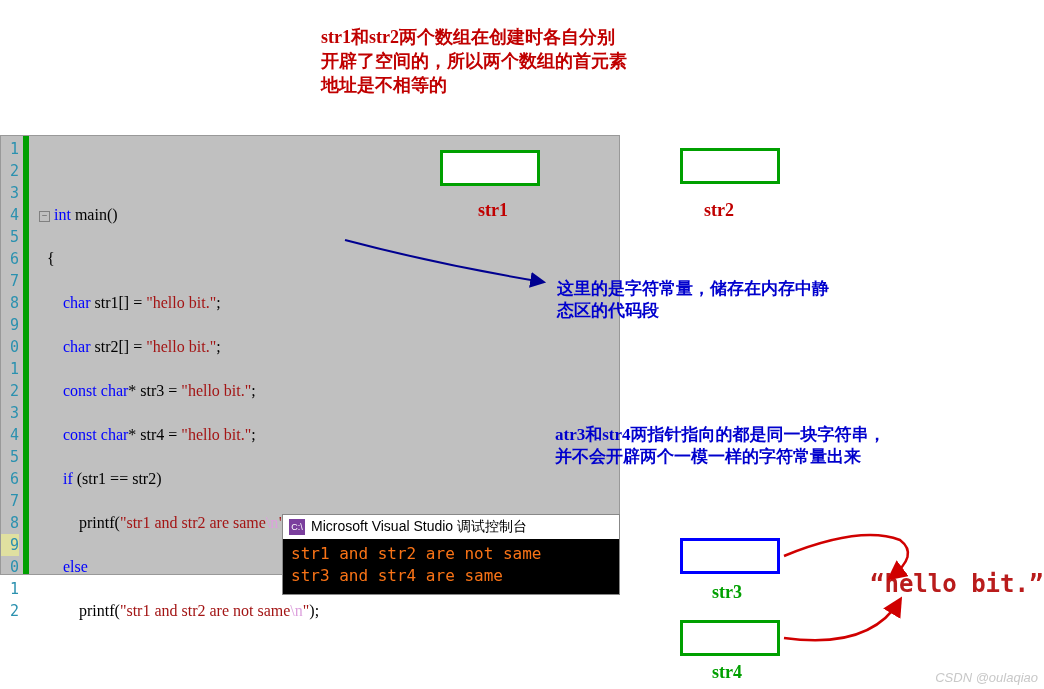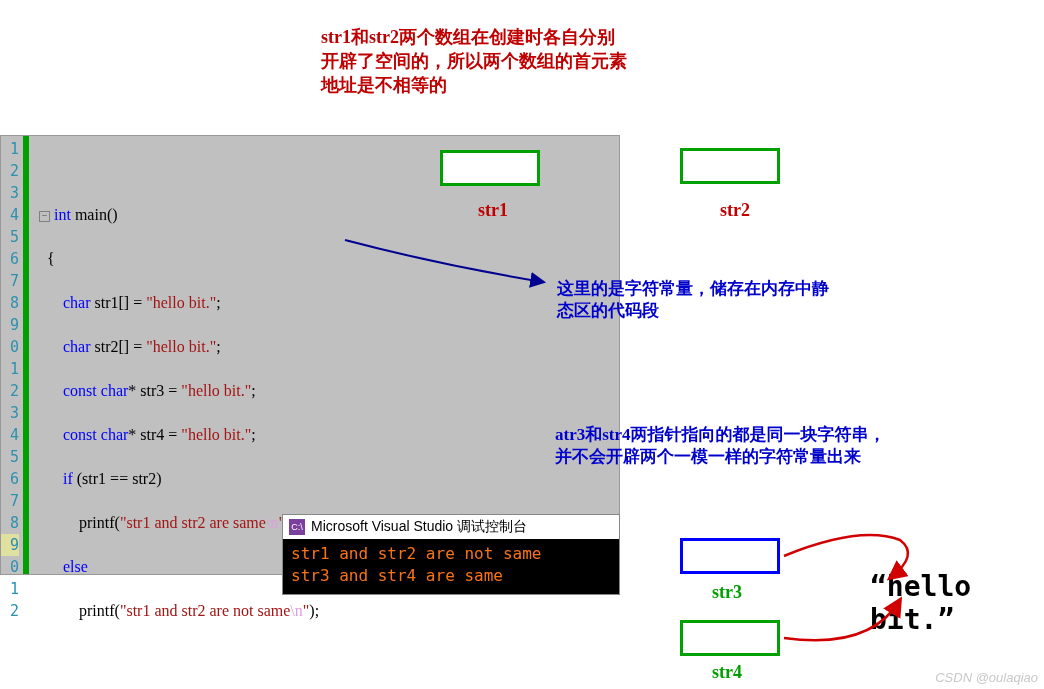--- a/index.html
+++ b/index.html
@@ -133,23 +133,23 @@
     .anno-blue {
       position: absolute;
       color: #0000cd;
       font-size: 17px;
       font-family: SimSun, serif;
       font-weight: bold;
       line-height: 22px;
     }
     .hello-lit {
       position: absolute;
-      color: #000000;
+      color: #b91c1c;
       font-family: Consolas, monospace;
-      font-size: 28px;
+      font-size: 24px;
       font-weight: bold;
     }
     .watermark {
       position: absolute;
       right: 6px;
       bottom: 4px;
       color: #c8c8c8;
       font-size: 13px;
       font-style: italic;
     }
@@ -226,21 +226,21 @@
     <span>Microsoft Visual Studio 调试控制台</span>
   </div>
   <div class="console-body"><span>str1 and str2 are not same</span>
 <span>str3 and str4 are same</span></div>
 </div>
 
 <div class="green-box" style="left:440px; top:150px; width:100px; height:36px;"></div>
 <div class="lbl lbl-red" style="left:478px; top:200px;">str1</div>
 
 <div class="green-box" style="left:680px; top:148px; width:100px; height:36px;"></div>
-<div class="lbl lbl-red" style="left:720px; top:200px;">str2</div>
+<div class="lbl lbl-red" style="left:704px; top:200px;">str2</div>
 
 <div class="blue-box" style="left:680px; top:538px; width:100px; height:36px;"></div>
 <div class="lbl lbl-green" style="left:712px; top:582px;">str3</div>
 
 <div class="green-box" style="left:680px; top:620px; width:100px; height:36px;"></div>
 <div class="lbl lbl-green" style="left:712px; top:662px;">str4</div>
 
 <div class="hello-lit" style="left:870px; top:570px;">“hello bit.”</div>
 
 <div class="anno-blue" style="left:557px; top:278px;">

